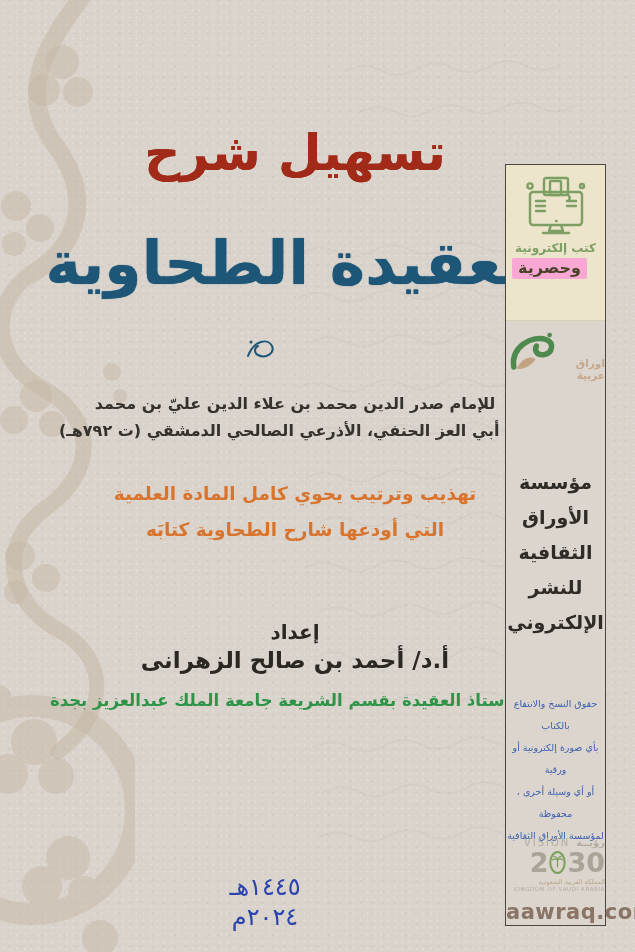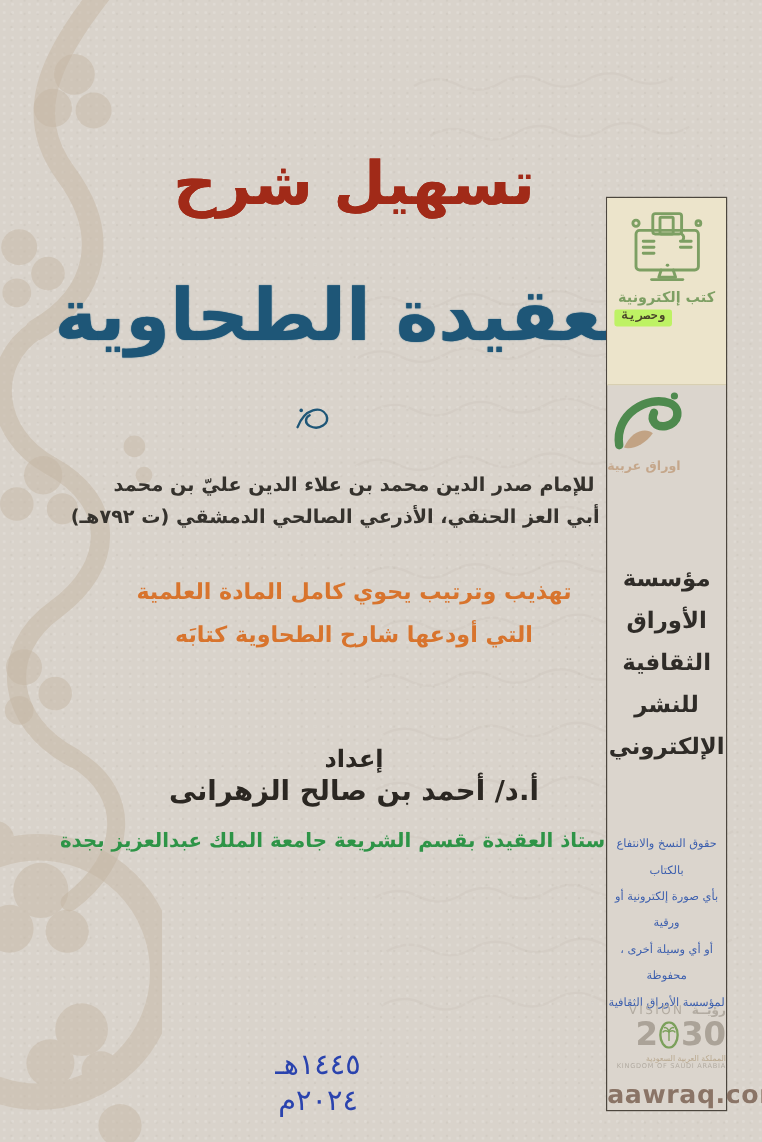--- a/index.html
+++ b/index.html
@@ -63,26 +63,26 @@
     border:1px solid #4c463e; background:#dbd5cd;
   }
   .badge-card {
     position:absolute; top:0; left:0; width:100%; height:156px;
     background:#ece4cb; border-bottom:1px solid #d8cfb2;
     display:flex; flex-direction:column; align-items:center; padding-top:10px;
   }
   .badge-line1 { font-size:12px; font-weight:700; color:#7d9f63; direction:rtl; margin-top:4px; white-space:nowrap; }
   .badge-chip {
     align-self:flex-start; margin:3px 0 0 6px;
-    background:#bef264; color:#4a432a; font-size:10px; font-weight:700;
-    padding:0 6px 2px 6px; border-radius:2px; direction:rtl;font-family:Liberation Mono, monospace;
+    background:#f9a8d4; color:#4a432a; font-size:16px; font-weight:700;
+    padding:0 6px 2px 6px; border-radius:2px; direction:rtl;
   }
   .awraq-logo {
     position:absolute; top:160px; left:0; width:100%;
-    display:flex; flex-direction:column; align-items:flex-start;
+    display:flex; flex-direction:row; align-items:flex-end;
   }
   .awraq-caption { font-size:10.5px; color:#c5a78b; font-weight:700; direction:rtl; margin-top:2px; }
 
   .publisher-name {
     position:absolute; top:300px; left:0; width:100%; text-align:center;
     direction:rtl; font-size:19px; font-weight:700; color:#2f2c28; line-height:35px;
   }
   .copyright {
     position:absolute; top:528px; left:0; width:100%; text-align:center;
     direction:rtl; font-size:9.5px; font-weight:400; color:#3c5fae; line-height:22px;

